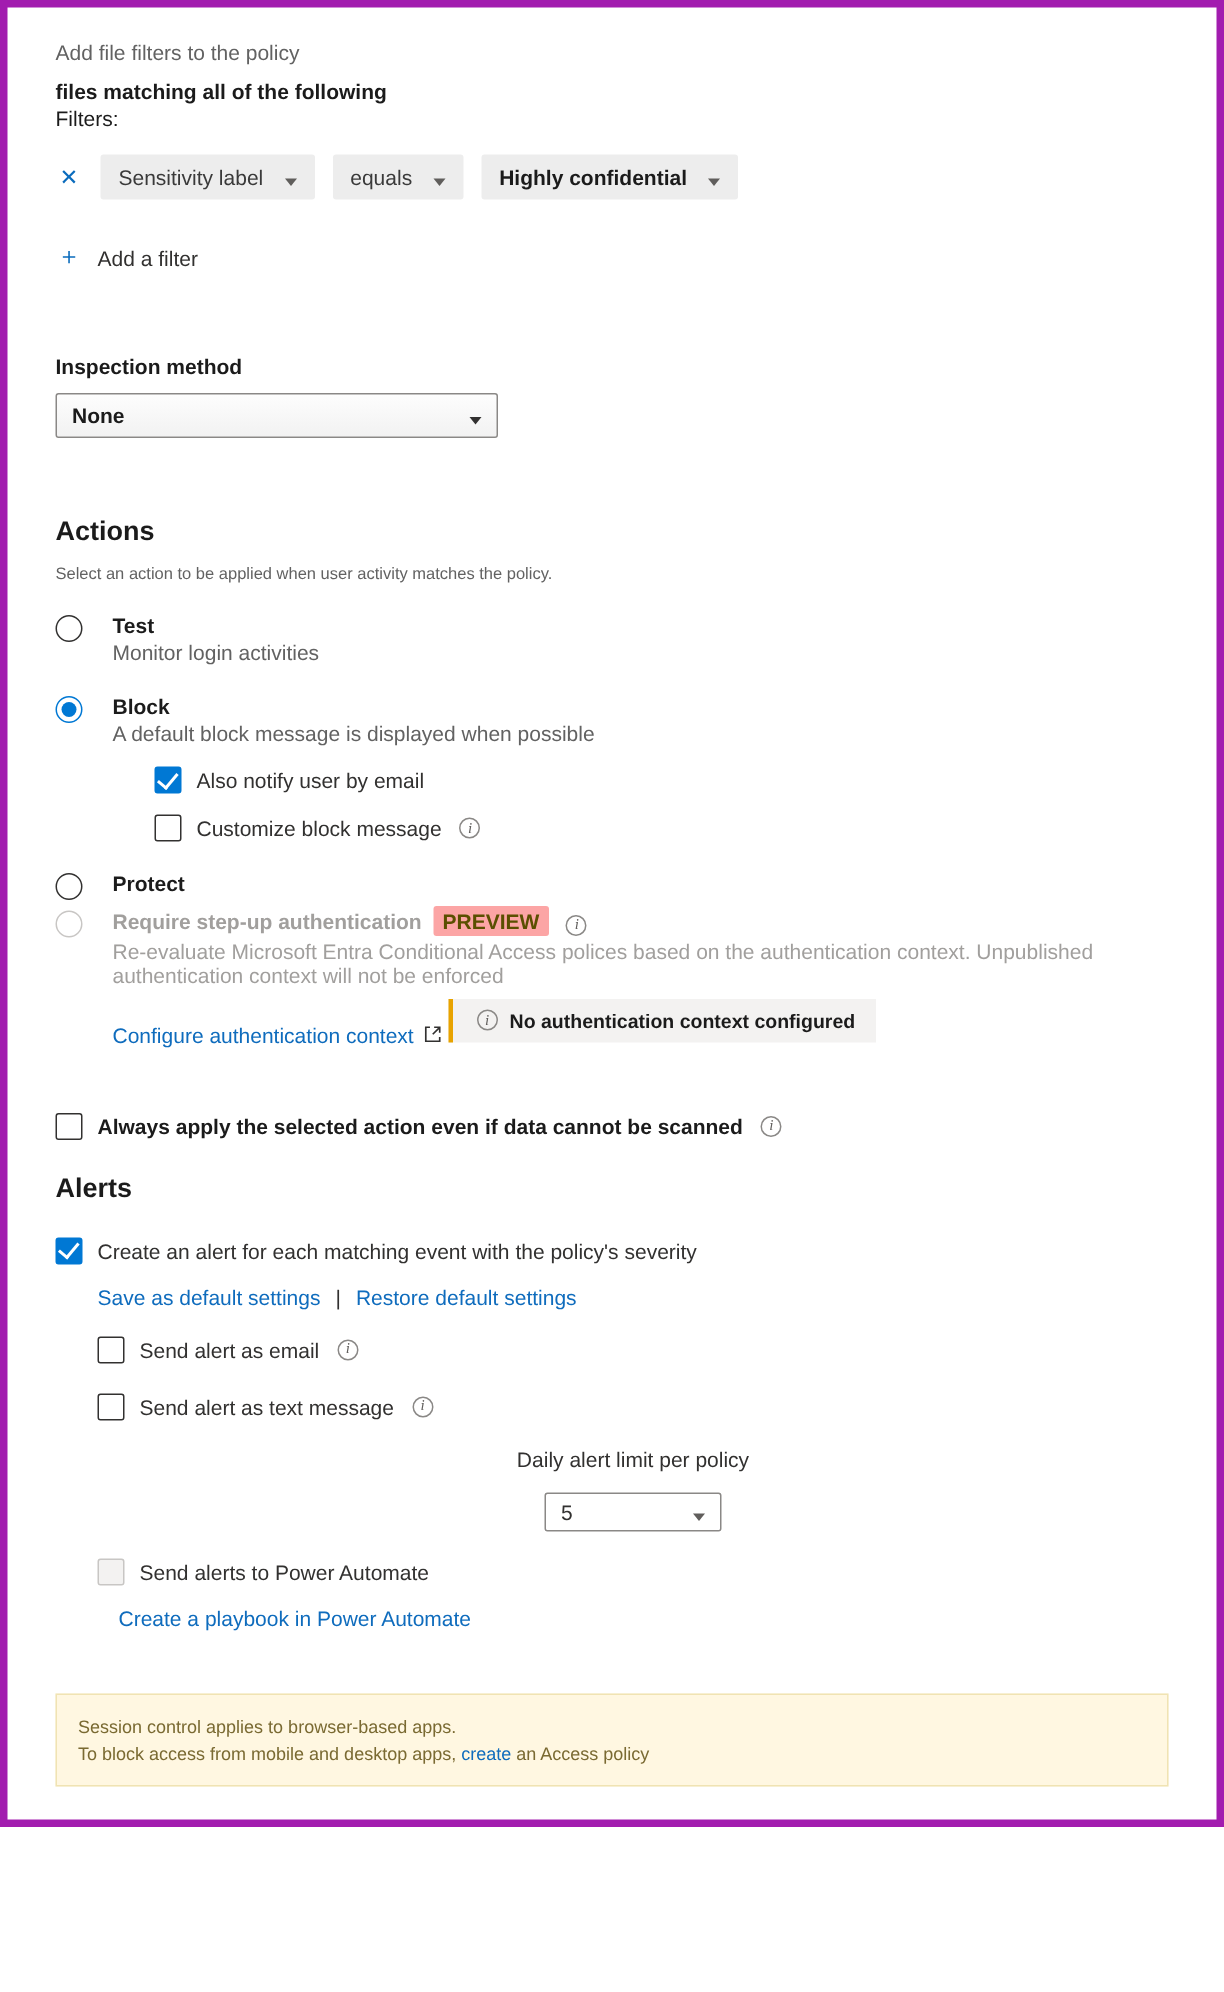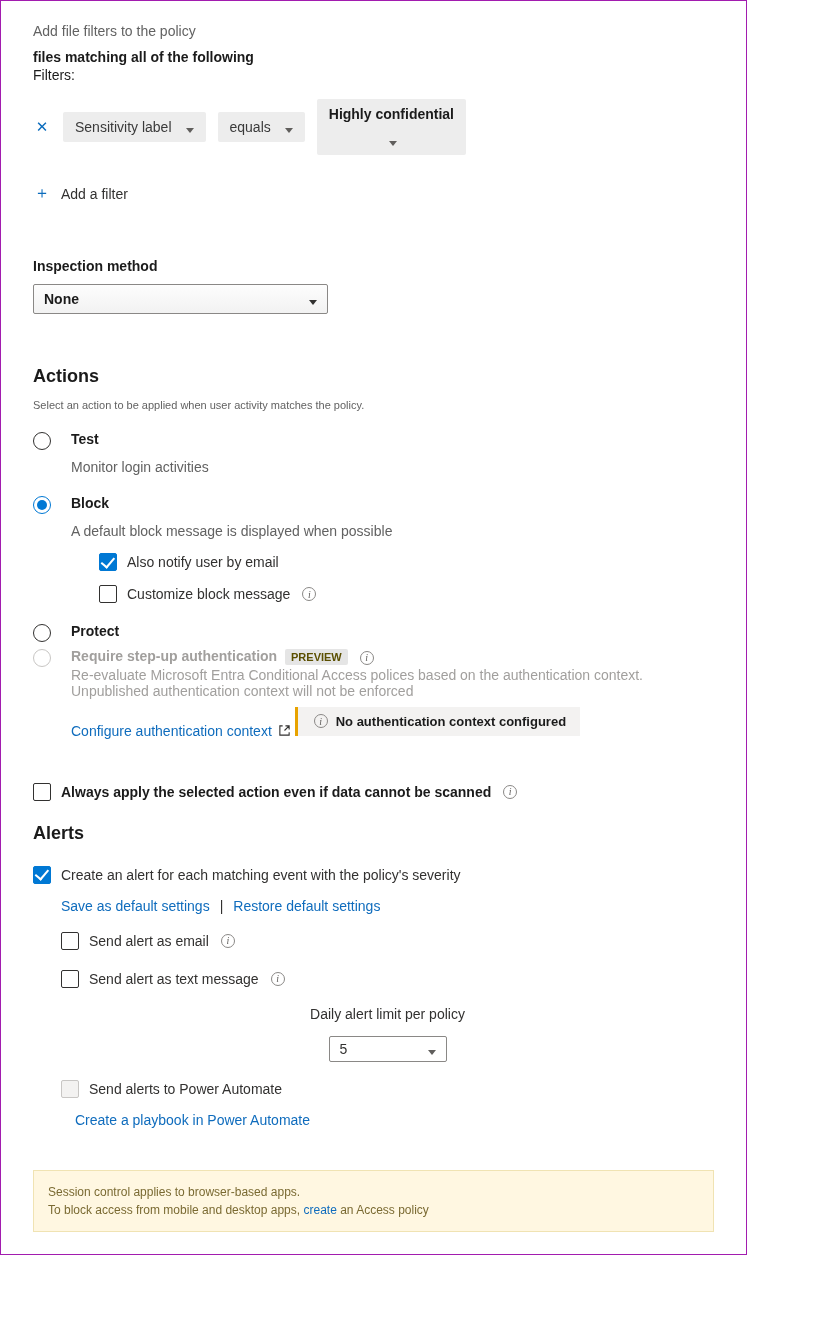--- a/index.html
+++ b/index.html
@@ -5,41 +5,41 @@
   * { box-sizing: border-box; }
   body {
     margin: 0;
     padding: 0;
     font-family: "Segoe UI", -apple-system, sans-serif;
     font-size: 14px;
     color: #323130;
     background: #fff;
   }
   .page {
-    width: 747px;
-    border: 1px solid #a21caf;
+    width: 816px;
+    border: 5px solid #a21caf;
     padding: 22px 32px 22px 32px;
     background: #fff;
   }
   .subtle { color: #626262; font-size: 14px; margin-bottom: 10px;}
   .bold { font-weight: 700; color:#1b1b1b; }
   .filters-line { margin-top: 2px; color:#1b1b1b;}
   .filter-row { display: flex; align-items: center; gap: 12px; margin: 16px 0; flex-wrap: wrap;}
   .pill {
     display: inline-flex; align-items: center;
     background: #ededed;
     border: none;
     padding: 7px 12px;
     font-size: 14px;
     border-radius: 2px;
     gap: 10px;
     color: #3a3a3a;
     cursor: pointer;
   }
-  .pill.bold-pill { font-weight: 600; color:#1b1b1b;flex-direction:column; }
+  .pill.bold-pill { font-weight: 600; color:#1b1b1b; }
   .chev::after { content: ""; display:inline-block; width:0;height:0;border-left:4px solid transparent;border-right:4px solid transparent;border-top:5px solid #605e5c; margin-left:4px; position:relative; top:1px;}
   .x-icon { display:inline-block; width:18px; text-align:center; color:#0b6cbd; cursor:pointer; font-size:15px;}
   .add-filter { display:inline-flex; align-items:center; gap:10px; color:#323130; padding:6px 0; margin-top:6px; cursor:pointer;}
   .plus-icon { color:#0b6cbd; font-size:16px; width:18px; text-align:center; font-weight:300;}
   .section-label { font-weight:600; color:#1b1b1b; margin-top:48px; margin-bottom:10px; font-size:14px;}
   .select {
     display:inline-flex; align-items:center; justify-content:space-between;
     border:1px solid #8a8886; border-radius:2px; padding:6px 10px;
     min-width:295px; background:linear-gradient(#fdfdfd,#f2f2f2);
     cursor:pointer;
@@ -51,32 +51,32 @@
   .radio {
     flex:none; width:18px; height:18px; border-radius:50%;
     border:1.5px solid #323130; display:inline-flex; align-items:center; justify-content:center;
     margin-top:1px; cursor:pointer; background:#fff;
   }
   .radio.checked { border-color:#0078d4;}
   .radio.checked::after{content:""; width:10px;height:10px;border-radius:50%;background:#0078d4;}
   .radio.disabled { border-color:#c8c6c4; cursor:default;}
   .radio-body { flex:1;}
   .radio-title { font-weight:600; color:#1b1b1b;}
-  .radio-sub { color:#626262; margin-top:12px; margin-bottom:14px;}
+  .radio-sub { color:#626262; margin-top:2px; margin-bottom:14px;}
   .sub-opts { margin-left:28px; }
   .cb-row { display:flex; align-items:center; gap:10px; margin-bottom:14px;}
   .cb {
     flex:none; width:18px; height:18px; border:1px solid #323130; border-radius:2px;
     display:inline-flex; align-items:center; justify-content:center; cursor:pointer; background:#fff;
   }
   .cb.checked { background:#0078d4; border-color:#0078d4; }
   .cb.checked::after{ content:""; width:6px; height:11px; border:solid #fff; border-width:0 2px 2px 0; transform:rotate(40deg) translate(-1px,-1px);}
   .cb.disabled { border-color:#c8c6c4; background:#f3f2f1; cursor:default;}
   .info-icon { display:inline-flex; width:14px; height:14px; border:1px solid #8a8886; border-radius:50%; align-items:center; justify-content:center; font-size:10px; color:#605e5c; font-style:italic; margin-left:2px; font-family:Georgia,serif;}
-  .preview-badge { background:#e5e5e5; color:#5b4f00; font-size:11px; padding:2px 6px; border-radius:2px; font-weight:600; margin-left:4px;}
+  .preview-badge { background:#fca5a5; color:#5b4f00; font-size:14px; padding:2px 6px; border-radius:2px; font-weight:600; margin-left:4px;}
   .disabled-title { color:#a19f9d !important; }
   .disabled-sub { color:#a19f9d; margin-top:2px;}
   .link { color:#0f6cbd; cursor:pointer; }
   .link-row { display:inline-flex; align-items:center; gap:6px; margin-top:8px;}
   .open-icon { display:inline-block; width:13px; height:13px;}
   .open-icon svg { display:block;}
   .warn-wrap { position:relative; display:inline-block; margin-top:8px; margin-left:0;}
   .always-row { margin-top:44px; margin-bottom:6px; display:flex; align-items:center; gap:10px;}
   .alerts-links { margin-left:28px; margin-top:6px; margin-bottom:18px; display:flex; align-items:center; gap:10px; color:#0f6cbd;}
   .divider-pipe { color:#323130;}

